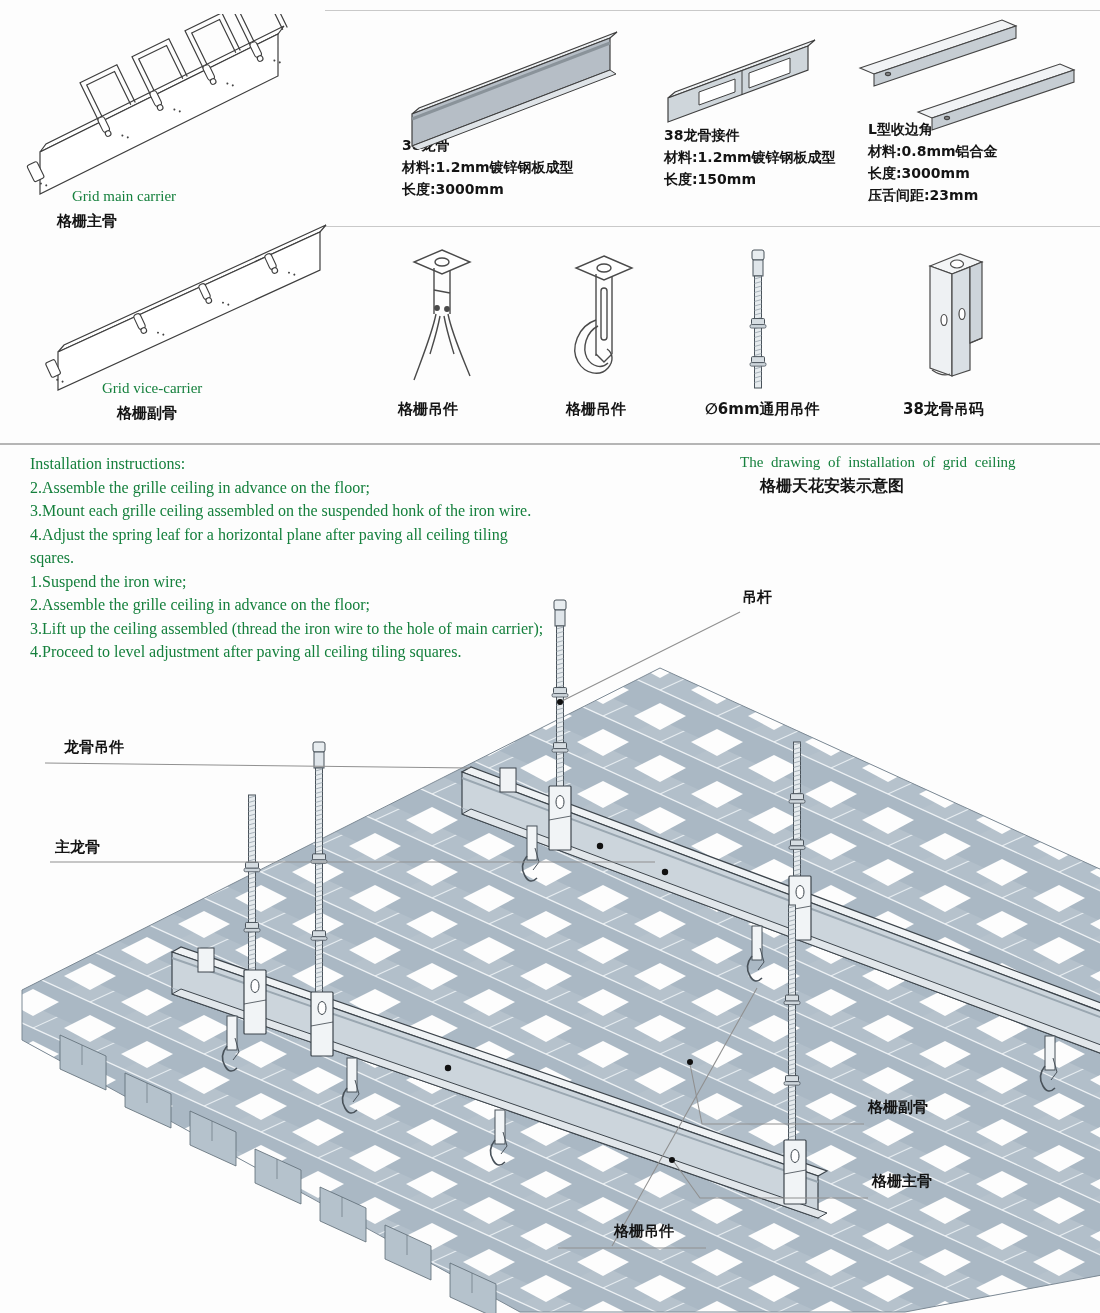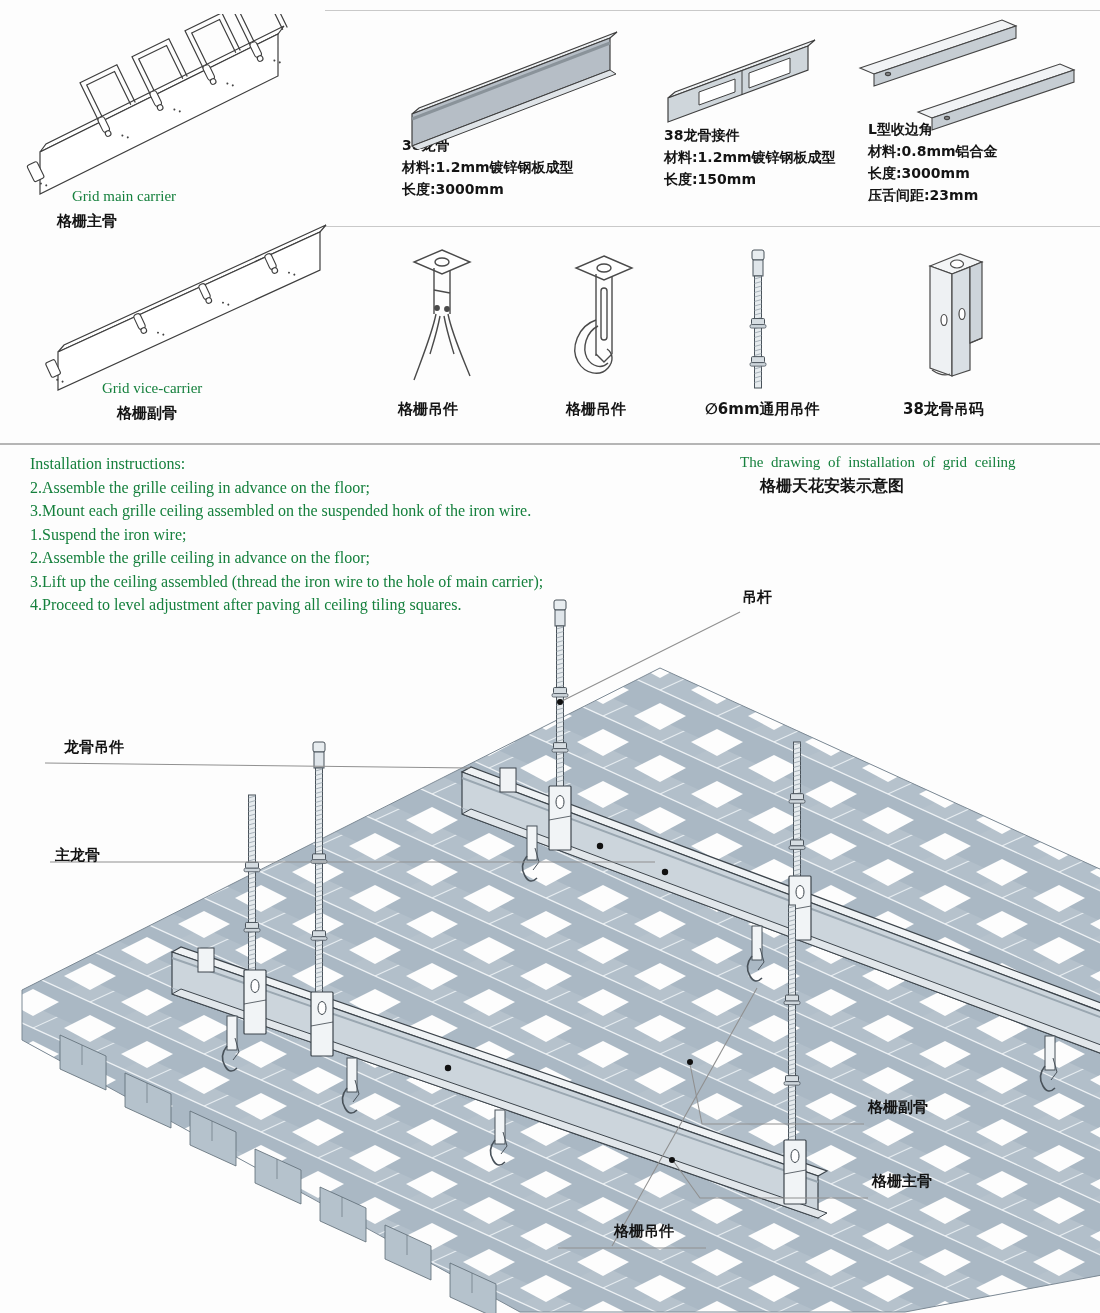--- a/index.html
+++ b/index.html
@@ -239,20 +239,21 @@
 
   <div class="abs cn part-name" style="left:398px;top:400px;">格栅吊件</div>
   <div class="abs cn part-name" style="left:566px;top:400px;">格栅吊件</div>
   <div class="abs cn part-name" style="left:705px;top:400px;">∅6mm通用吊件</div>
   <div class="abs cn part-name" style="left:903px;top:400px;">38龙骨吊码</div>
 
   <div class="abs en-serif instr" style="left:30px;top:452px;width:545px;">
     <div class="step">Installation instructions:</div>
     <div class="step">2.Assemble the grille ceiling in advance on the floor;</div>
     <div class="step">3.Mount each grille ceiling assembled on the suspended honk of the iron wire.</div>
+    <div class="step wrap">4.Adjust the spring leaf for a horizontal plane after paving all ceiling tiling sqares.</div>
     <div class="step">1.Suspend the iron wire;</div>
     <div class="step">2.Assemble the grille ceiling in advance on the floor;</div>
     <div class="step">3.Lift up the ceiling assembled (thread the iron wire to the hole of main carrier);</div>
     <div class="step">4.Proceed to level adjustment after paving all ceiling tiling  squares.</div>
   </div>
 
   <div class="abs en-serif dg-title-en" style="left:732px;top:454px;margin-left:8px;">The drawing of installation of grid ceiling</div>
   <div class="abs cn dg-title-cn" style="left:736px;top:476px;">格栅天花安装示意图</div>
 
   <svg id="diagram-svg" width="1100" height="1313" viewBox="0 0 1100 1313">
@@ -962,17 +963,17 @@
       <polyline points="864,1124 702,1124 690,1064" stroke="#909090" stroke-width="1.1" fill="none" stroke-linejoin="round"></polyline>
       <circle cx="690" cy="1062" r="3" fill="#101010"></circle>
       <polyline points="868,1198 700,1198 674,1162" stroke="#909090" stroke-width="1.1" fill="none" stroke-linejoin="round"></polyline>
       <circle cx="672" cy="1160" r="3" fill="#101010"></circle>
       <line x1="558" y1="1248" x2="706" y2="1248" stroke="#909090" stroke-width="1.1" fill="none" stroke-linejoin="round"></line>
       <line x1="612" y1="1246" x2="757" y2="988" stroke="#909090" stroke-width="1.1" fill="none" stroke-linejoin="round"></line>
     </svg>
 
   <div class="abs cn dlabel" style="left:742px;top:588px;">吊杆</div>
   <div class="abs cn dlabel" style="left:64px;top:738px;">龙骨吊件</div>
-  <div class="abs cn dlabel" style="left:55px;top:838px;margin-top:8px;">主龙骨</div>
+  <div class="abs cn dlabel" style="left:55px;top:838px;">主龙骨</div>
   <div class="abs cn dlabel" style="left:868px;top:1098px;">格栅副骨</div>
   <div class="abs cn dlabel" style="left:872px;top:1172px;">格栅主骨</div>
   <div class="abs cn dlabel" style="left:614px;top:1222px;">格栅吊件</div>
 </div>
 
 </body></html>

